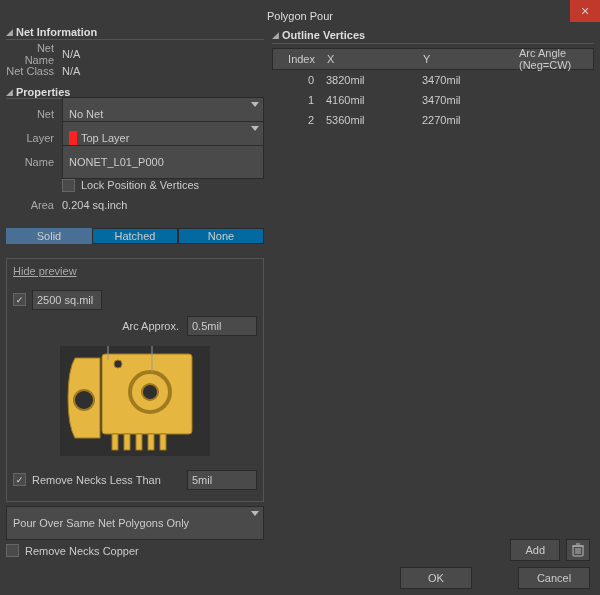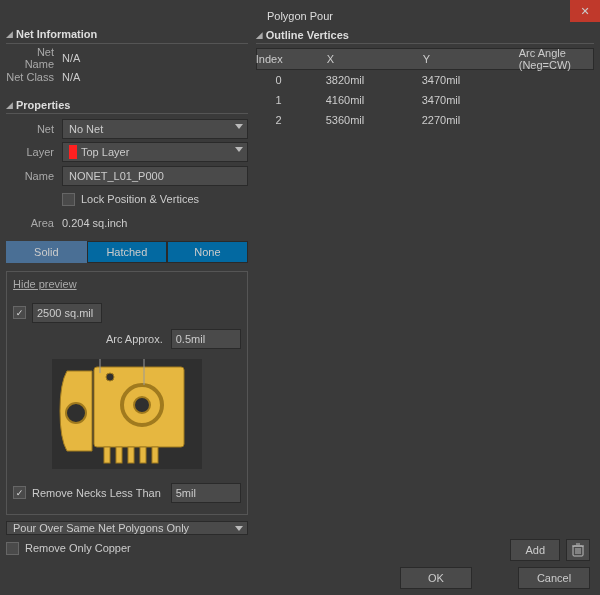--- a/index.html
+++ b/index.html
@@ -12,38 +12,38 @@
   .left { width: 258px; }
   .right { flex: 1; }
   .section-hdr { display: flex; align-items: center; height: 18px; border-bottom: 1px solid #555; margin-bottom: 4px; cursor: pointer; }
   .section-hdr .caret { width: 10px; color: #aaa; font-size: 9px; }
   .section-hdr .lbl { color: #ddd; font-weight: 600; }
   .kv { display: flex; align-items: center; height: 20px; }
   .kv .k { width: 56px; text-align: right; padding-right: 8px; color: #aaa; }
   .kv .v { color: #ccc; }
   .prop-row { display: flex; align-items: center; height: 22px; margin-bottom: 2px; }
   .prop-row .k { width: 56px; text-align: right; padding-right: 8px; color: #aaa; }
-  .combo, .tinput { flex: 1; height: 20px; background: #4a4a4a; border: 1px solid #2a2a2a; display: flex; align-items: center; padding: 0 6px; position: relative; color: #ddd; }
+  .combo, .tinput { flex: 1; height: 20px; background: #4a4a4a; border: 1px solid #2a2a2a; display: flex; align-items: center; padding: 16px 6px; position: relative; color: #ddd; }
   .combo .arrow { position: absolute; right: 4px; top: 4px; width: 0; height: 0; border-left: 4px solid transparent; border-right: 4px solid transparent; border-top: 5px solid #bbb; }
   .layer-swatch { width: 8px; height: 14px; background: #ff2020; margin-right: 4px; }
   .chk-row { display: flex; align-items: center; height: 20px; }
   .chk { width: 13px; height: 13px; border: 1px solid #666; background: #4a4a4a; margin-right: 6px; display: inline-flex; align-items: center; justify-content: center; font-size: 9px; color: #ddd; }
   .chk.checked::after { content: "✓"; }
-  .seg { display: flex; height: 22px; margin: 6px 0; border-radius: 10px; }
+  .seg { display: flex; height: 22px; margin: 12px 0; border-radius: 10px; }
   .seg .opt { flex: 1; display: flex; align-items: center; justify-content: center; background: #0369a1; border: 1px solid #2a2a2a; cursor: pointer; color:#ccc; }
   .seg .opt.active { background: #4a6f95; color: #fff; border-color:#4a6f95; }
   .preview-box { border: 1px solid #555; padding: 6px; margin-top: 2px; }
   .link { color: #aaa; text-decoration: underline; cursor: pointer; display: inline-block; margin-bottom: 12px; }
   .mini-row { display: flex; align-items: center; height: 22px; margin-bottom: 4px; }
   .mini-row .lbl { flex: 1; color: #ccc; }
   .mini-row .lbl.right { text-align: right; padding-right: 8px; }
   .mini-row .val { width: 70px; height: 20px; background: #4a4a4a; border: 1px solid #2a2a2a; padding: 0 4px; display:flex; align-items:center; color:#ddd; }
   .preview-img { height: 120px; display:flex; align-items:center; justify-content:center; margin: 4px 0 8px 0; }
   .table-hdr { display: flex; height: 22px; background: #4a4a4a; border: 1px solid #2a2a2a; }
-  .table-hdr div, .trow div { display:flex; align-items:center; padding: 0 22px; }
+  .table-hdr div, .trow div { display:flex; align-items:center; padding: 0 6px; }
   .c-idx { width: 48px; justify-content:flex-end; }
   .c-x { width: 96px; }
   .c-y { width: 96px; }
   .c-arc { flex:1; }
   .trow { display:flex; height:20px; }
   .footer-right { position:absolute; bottom: 34px; right: 10px; display:flex; gap:6px; align-items:center; }
   .btn { height: 22px; padding: 0 14px; background:#4a4a4a; border:1px solid #2a2a2a; color:#ddd; display:inline-flex; align-items:center; justify-content:center; cursor:pointer; }
   .iconbtn { width: 24px; padding:0; }
   .dlg-footer { position:absolute; bottom:6px; right:10px; display:flex; gap:6px; }
   .dlg-footer .btn { width: 72px; margin-left: 40px; }
@@ -181,21 +181,21 @@
     </div>
 
     <div style="height:6px"></div>
     <div class="combo">
       <span>Pour Over Same Net Polygons Only</span>
       <span class="arrow"></span>
     </div>
     <div style="height:4px"></div>
     <div class="chk-row">
       <span class="chk"></span>
-      <span>Remove Only Copper</span>
+      <span>Remove Necks Copper</span>
     </div>
 
   </div>
 
   <div class="col right">
     <div class="section-hdr">
       <span class="caret">◢</span>
       <span class="lbl">Outline Vertices</span>
     </div>
 

